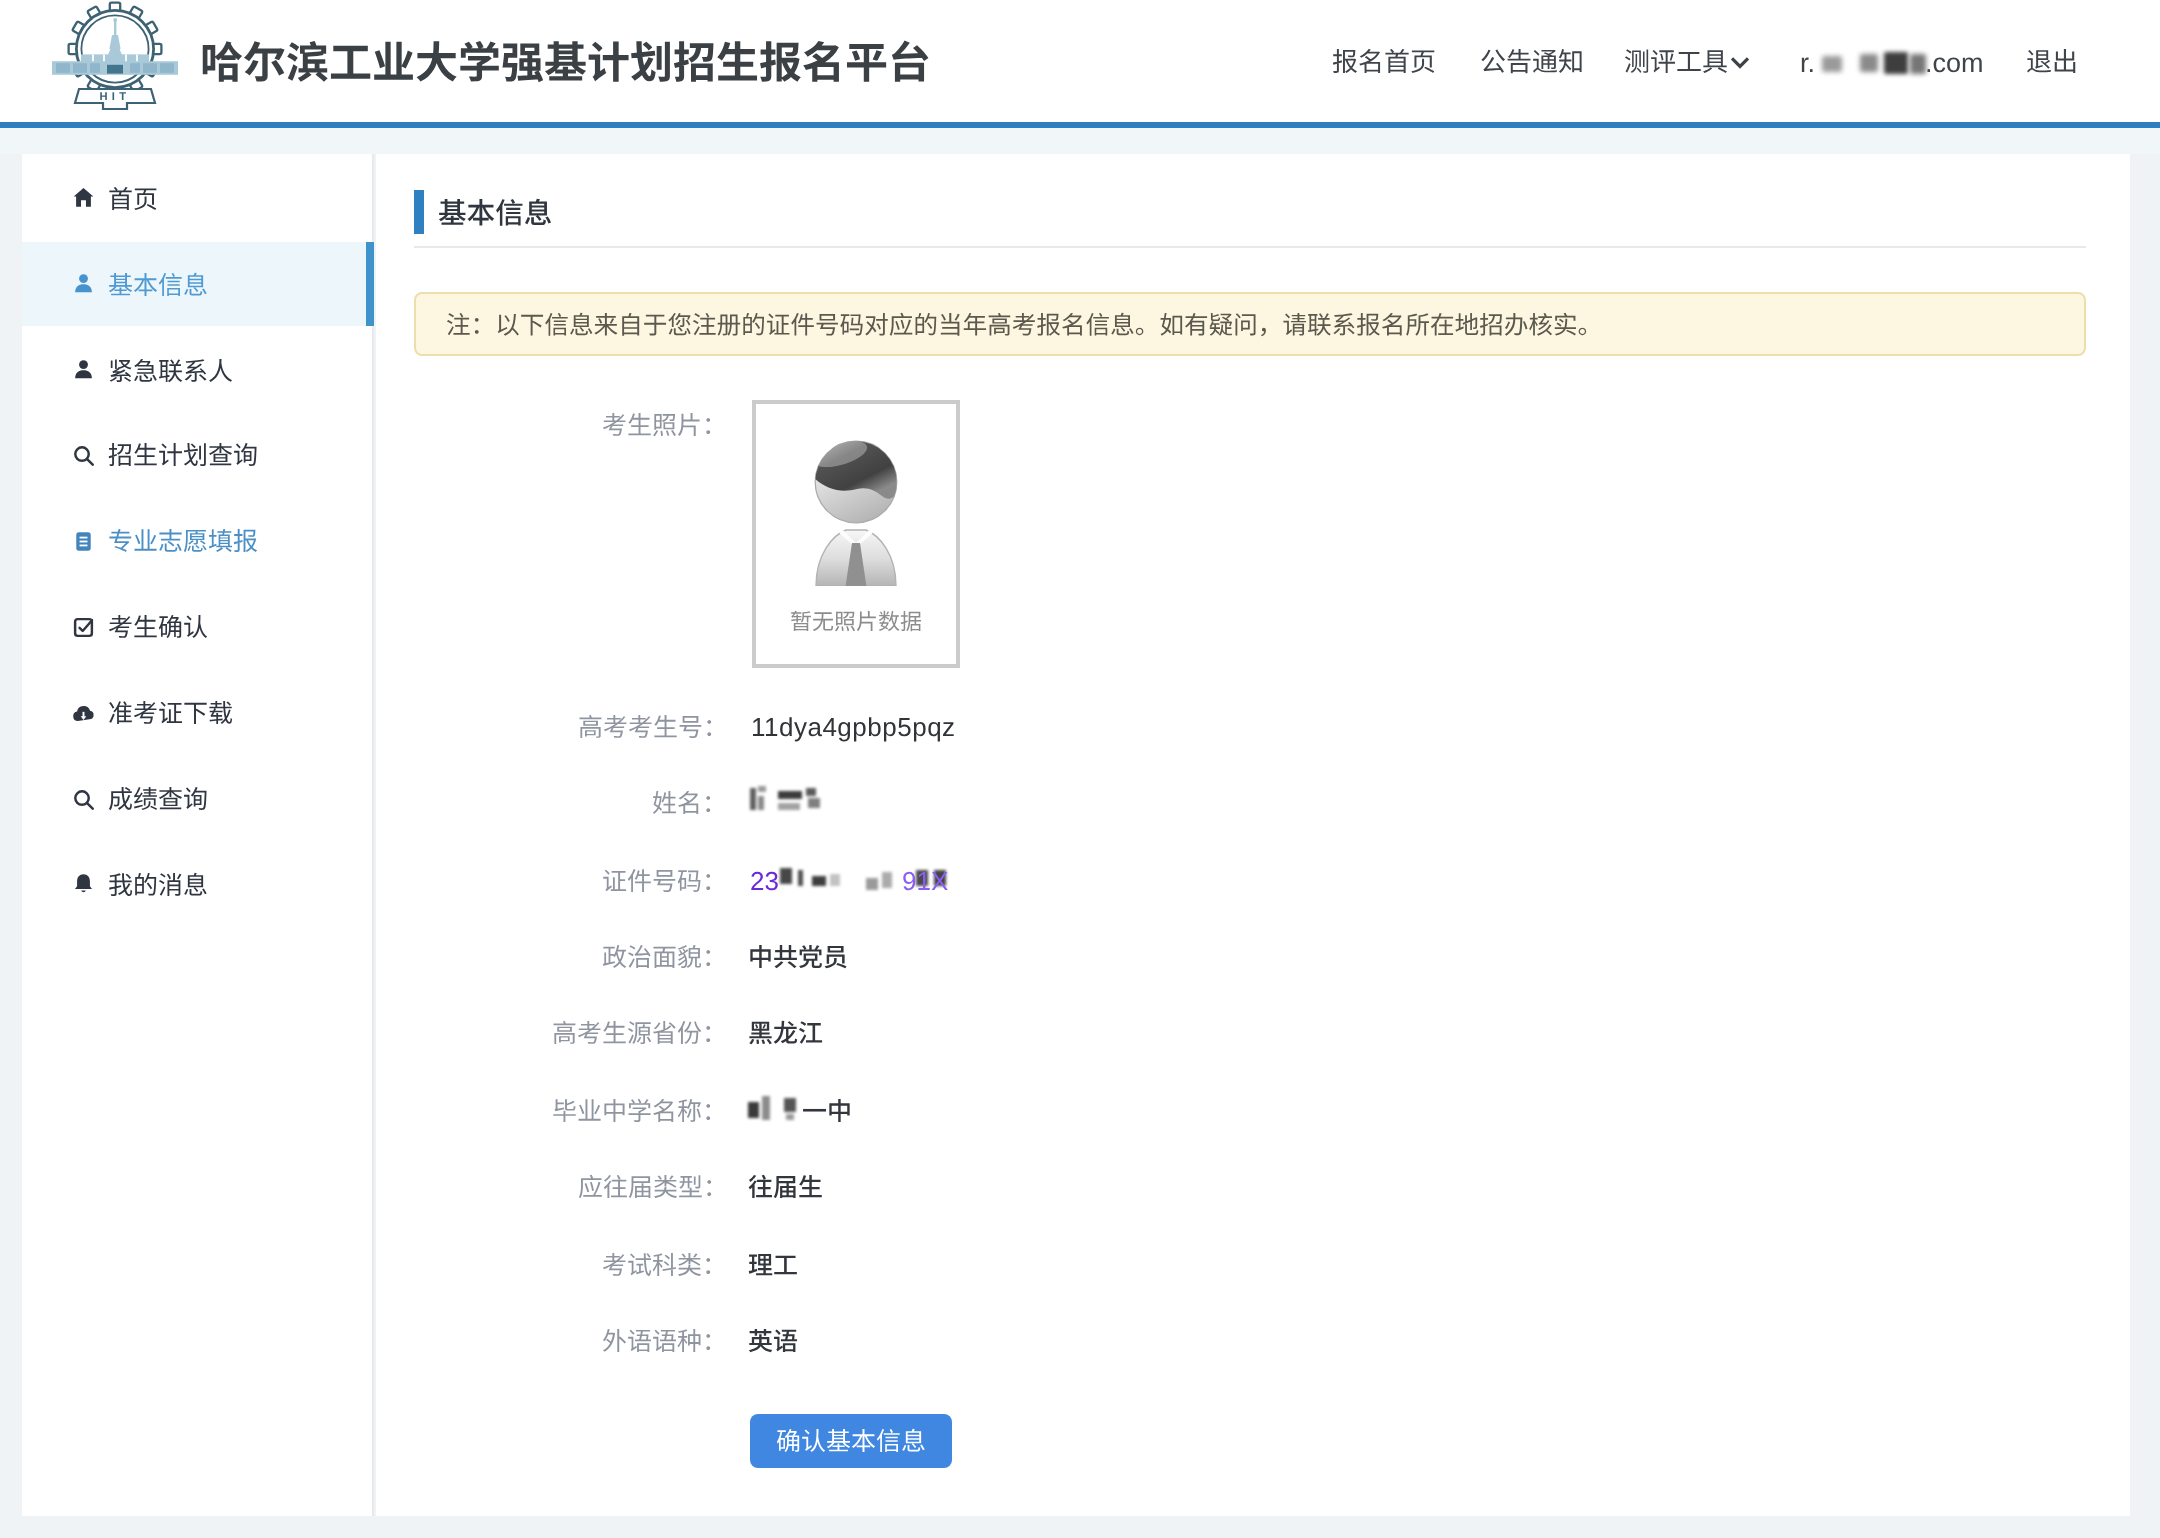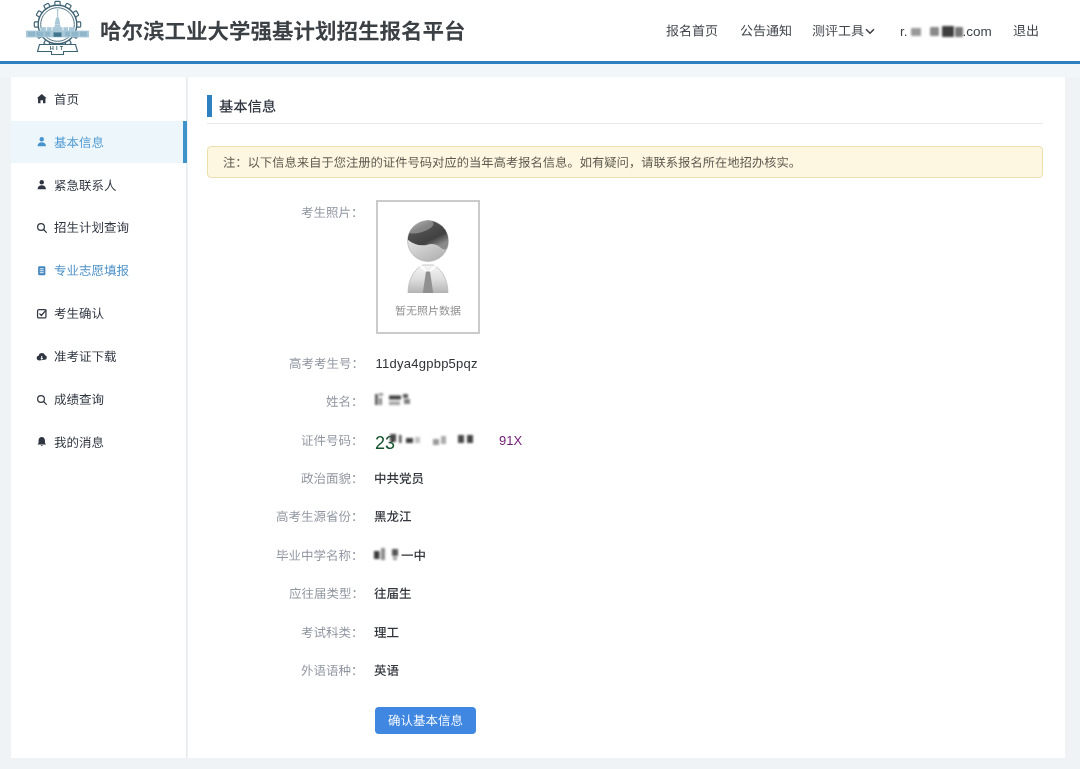--- a/index.html
+++ b/index.html
@@ -682,34 +682,34 @@
     <g>
       <rect x="0" y="1" width="3" height="11" fill="#606060"></rect>
       <rect x="4" y="0" width="4" height="3" fill="#9a9a9a"></rect>
       <rect x="4" y="5" width="3" height="7" fill="#8a8a8a"></rect>
       <rect x="14" y="2.5" width="12" height="4" fill="#3c3c3c"></rect>
       <rect x="14" y="8.5" width="11" height="3.5" fill="#a2a2a2"></rect>
       <rect x="28" y="1" width="5" height="4" fill="#5a5a5a"></rect>
       <rect x="29" y="6" width="6" height="5" fill="#808080"></rect>
     </g>
   </svg>
-<div style="position:absolute;left:375px;top:433px;font-family:'Liberation Sans',sans-serif;font-size:18px;color:#14532d">23</div>
+<div style="position:absolute;left:375px;top:433px;font-family:'Liberation Sans',sans-serif;font-size:13px;color:#6d28d9">23</div>
 <svg width="85" height="16" viewBox="0 0 85 16" style="position:absolute;left:390px;top:433px;filter:blur(0.8px)">
     <g>
       <rect x="0" y="1" width="6" height="8" fill="#474747"></rect>
       <rect x="9" y="2" width="2.5" height="8" fill="#505050"></rect>
       <rect x="16" y="5" width="7" height="5" fill="#3e3e3e"></rect>
       <rect x="25" y="4" width="5" height="6" fill="#c2c2c2"></rect>
       <rect x="43" y="6" width="6" height="6" fill="#9a9a9a"></rect>
       <rect x="51" y="3" width="5" height="8" fill="#ababab"></rect>
       <rect x="68" y="2" width="6" height="8" fill="#4a4a4a"></rect>
       <rect x="77" y="2" width="6" height="8" fill="#454545"></rect>
     </g>
   </svg>
-<div style="position:absolute;left:499px;top:433px;font-family:'Liberation Sans',sans-serif;font-size:13px;color:#701a75">91X</div>
+<div style="position:absolute;left:451px;top:433px;font-family:'Liberation Sans',sans-serif;font-size:13px;color:#8b5cf6">91X</div>
 <svg width="26" height="16" viewBox="0 0 26 16" style="position:absolute;left:374px;top:547px;filter:blur(0.8px)">
     <g>
       <rect x="0" y="4" width="5.5" height="8" fill="#3a3a3a"></rect>
       <rect x="7" y="1" width="4" height="12" fill="#8c8c8c"></rect>
       <rect x="18" y="2" width="6" height="7" fill="#555555"></rect>
       <rect x="19" y="10" width="4" height="3" fill="#9a9a9a"></rect>
     </g>
   </svg>
 <div style="position:absolute;left:375px;top:707px;width:101px;height:27px;background:#3f87e0;border-radius:4px"></div>
 <div style="position:absolute;left:388.0px;top:714.2px">

